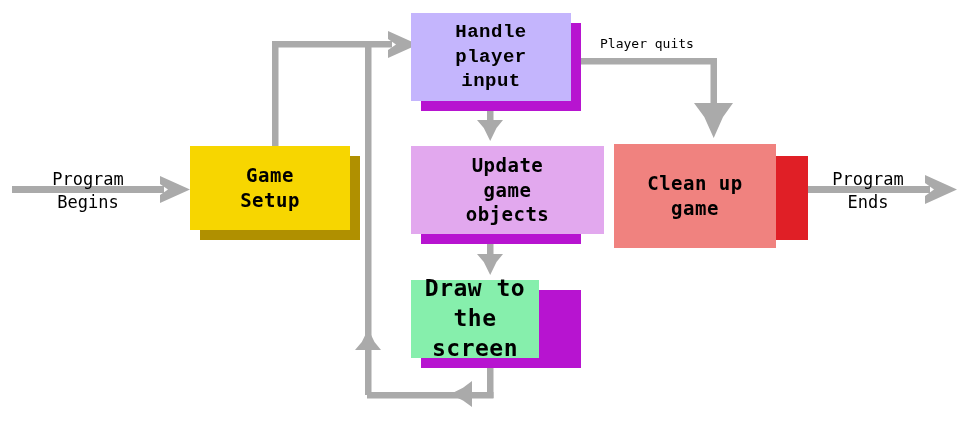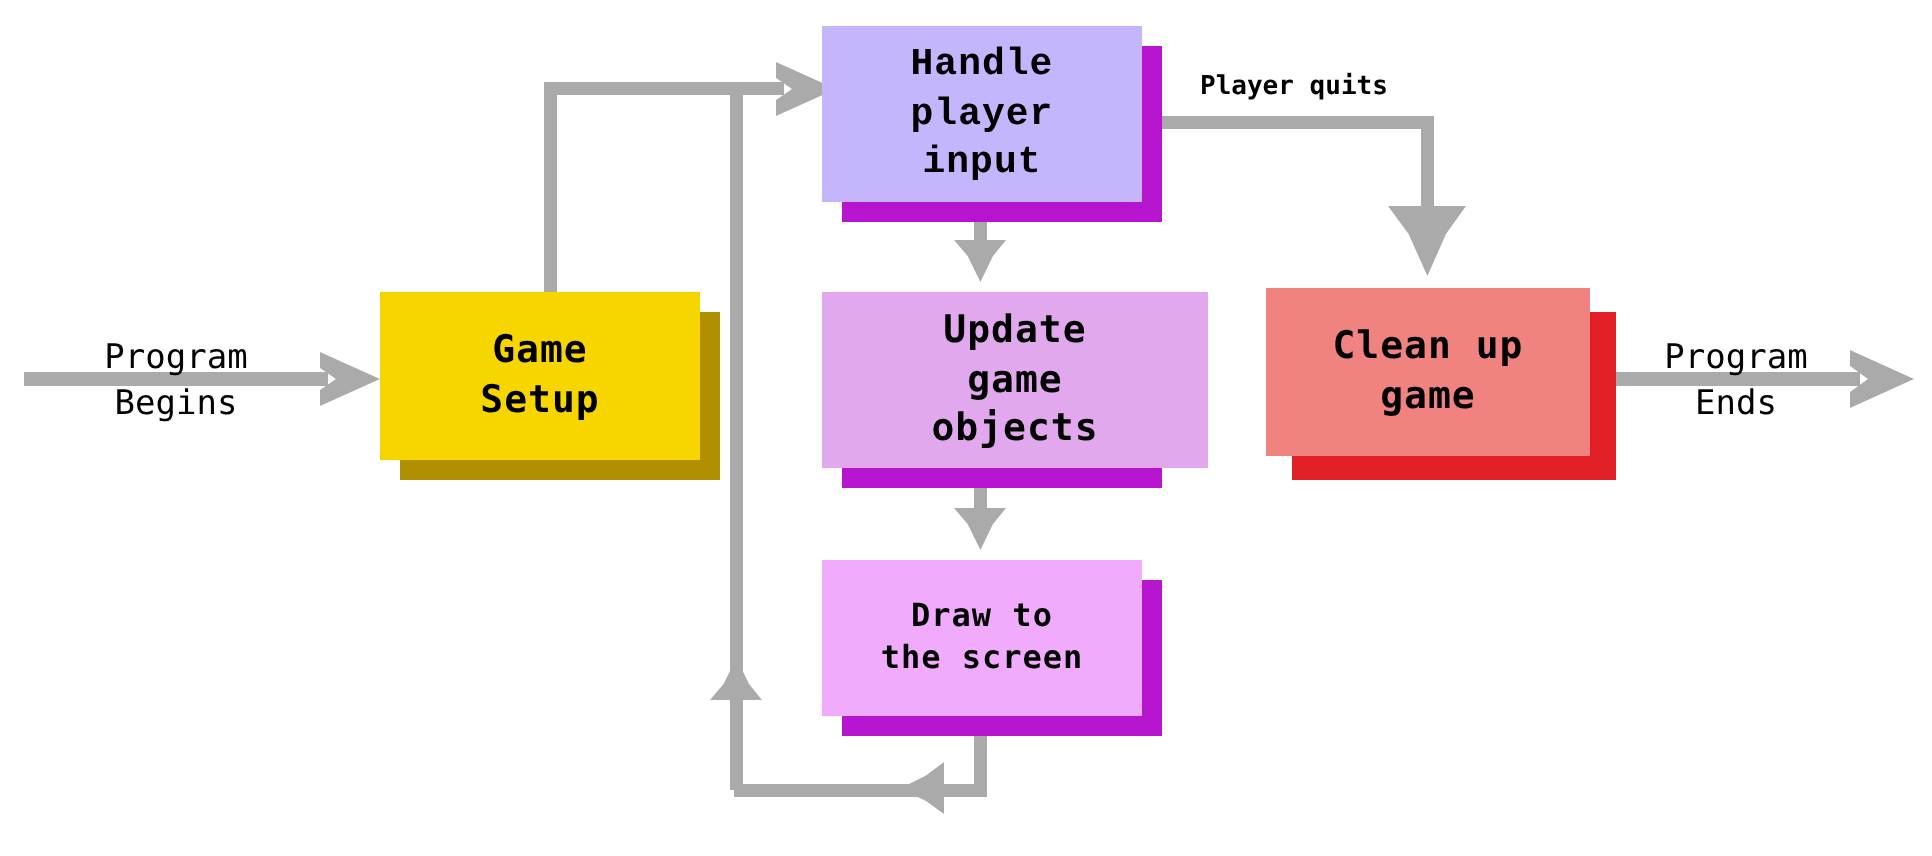--- a/index.html
+++ b/index.html
@@ -41,21 +41,21 @@
   .shadow {
     position: absolute;
     box-sizing: border-box;
     z-index: 2;
   }
   .edge-label {
     position: absolute;
     color: #000000;
     font-family: "DejaVu Sans Mono", "Liberation Mono", monospace;
     font-size: 13px;
-    font-weight: bold;
+    font-weight: normal;
     white-space: nowrap;
     z-index: 5;
   }
   .term-label {
     position: absolute;
     color: #000000;
     font-family: "DejaVu Sans Mono", "Liberation Mono", monospace;
     font-size: 17px;
     font-weight: normal;
     line-height: 1.35;
@@ -129,24 +129,24 @@
 Setup</div>
 
   <div class="node" style="left:411px; top:13px; width:160px; height:88px; background:#c4b5fd; font-size:19px;font-family:Liberation Mono, monospace;">Handle
 player
 input</div>
 
   <div class="node" style="left:411px; top:146px; width:193px; height:88px; background:#e2a8ee; font-size:19px;">Update
 game
 objects</div>
 
-  <div class="node" style="left:411px; top:280px; width:160px; height:78px; background:#f0abfc; font-size:16px;">Draw to
+  <div class="node" style="left:411px; top:280px; width:128px; height:78px; background:#86efac; font-size:23px;">Draw to
 the screen</div>
 
-  <div class="node" style="left:633px; top:144px; width:162px; height:84px; background:#f0827f; font-size:19px;">Clean up
+  <div class="node" style="left:614px; top:144px; width:162px; height:104px; background:#f0827f; font-size:19px;">Clean up
 game</div>
 
   <div class="term-label" style="left:18px; top:168px; width:140px;">Program
 Begins</div>
 
   <div class="term-label" style="left:806px; top:168px; width:124px;">Program
 Ends</div>
 
   <div class="edge-label" style="left:600px; top:36px;">Player quits</div>
 

